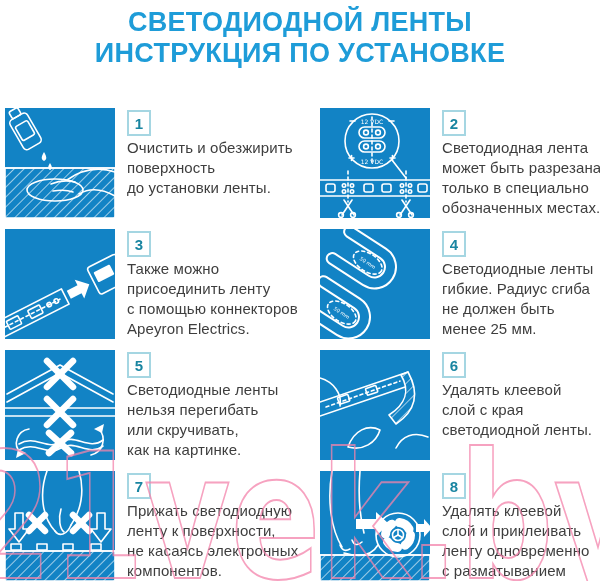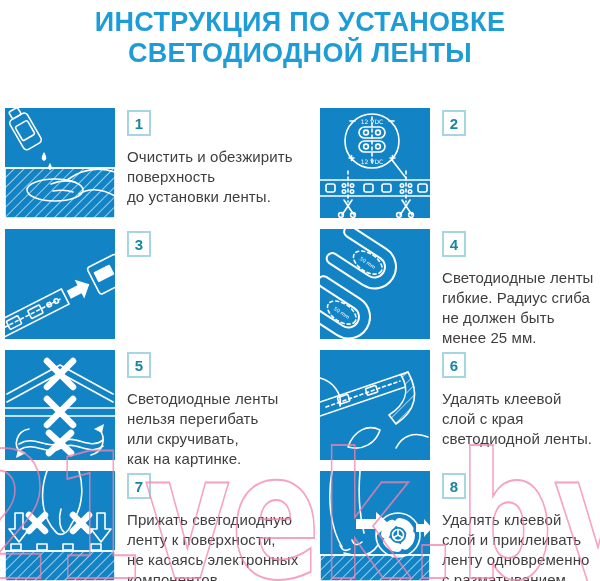--- a/index.html
+++ b/index.html
@@ -17,21 +17,21 @@
   }
   .step{display:flex;align-items:flex-start}
   .illus{width:110px;height:110px;background:#1283c5;flex:0 0 110px;display:block}
   .step-body{margin-left:12px}
   .badge{
     width:20px;height:22px;border:2px solid #a5d6e2;background:#fff;
     display:flex;align-items:center;justify-content:center;
     font-size:15px;font-weight:bold;color:#1985a1;margin-top:2px;
   }
   .step-text{
-    margin-top:11px;font-size:15px;line-height:20px;color:#3e3e3e;
+    margin-top:2px;font-size:15px;line-height:20px;color:#3e3e3e;
     white-space:pre;letter-spacing:.1px;
   }
   
   .illus line,.illus path,.illus rect,.illus circle,.illus ellipse,.illus polyline{
     fill:none;stroke:#fff;stroke-width:1.6;stroke-linecap:round;stroke-linejoin:round;
   }
   .illus polygon,.illus .solid{fill:#fff;stroke:none}
   .illus polygon.outline{fill:none;stroke:#fff;stroke-width:1.6;stroke-linejoin:round}
   .illus .hatchfill{fill:url(#hatch)}
   .illus .dash{stroke-dasharray:3 3}
@@ -52,22 +52,22 @@
 <svg width="0" height="0" style="position:absolute" aria-hidden="true">
   <defs>
     <pattern id="hatch" width="7" height="7" patternUnits="userSpaceOnUse" patternTransform="rotate(45)">
       <rect width="7" height="7" fill="#1283c5"></rect>
       <line x1="0" y1="0" x2="0" y2="7" stroke="#ffffff" stroke-width="1.2"></line>
     </pattern>
   </defs>
 </svg>
 
 <div class="title">
+  <div>СВЕТОДИОДНОЙ ЛЕНТЫ</div>
   <div>ИНСТРУКЦИЯ ПО УСТАНОВКЕ</div>
-  <div>СВЕТОДИОДНОЙ ЛЕНТЫ</div>
 </div>
 
 <div class="steps">
 
   <div class="step">
     <svg class="illus" viewBox="0 0 110 110">
       <rect x="0" y="60" width="110" height="50" class="hatchfill" stroke="none"></rect>
       <line x1="0" y1="60" x2="110" y2="60"></line>
       <g transform="rotate(-30 22 26)">
         <rect x="12" y="6" width="20" height="34" rx="4"></rect>
@@ -139,20 +139,24 @@
         <rect x="39" y="19" width="26" height="11" rx="5.5"></rect>
         <circle cx="46" cy="24.5" r="2.4"></circle>
           <circle cx="58" cy="24.5" r="2.4"></circle>
         <rect x="39" y="33" width="26" height="11" rx="5.5"></rect>
         <circle cx="46" cy="38.5" r="2.4"></circle>
           <circle cx="58" cy="38.5" r="2.4"></circle>
       </g>
     </svg>
     <div class="step-body">
       <div class="badge">2</div>
+      <div class="step-text">Светодиодная лента
+может быть разрезана
+только в специально
+обозначенных местах.</div>
     </div>
   </div>
 
   <div class="step">
     <svg class="illus" viewBox="0 0 110 110">
       <g transform="rotate(-27 55 55)">
         <g>
           <rect x="-26" y="60" width="80" height="17"></rect>
           <line class="dash" x1="-20" y1="68.5" x2="48" y2="68.5"></line>
           <rect x="-10" y="64" width="13" height="9" rx="1"></rect>
@@ -164,20 +168,24 @@
         <g>
           <rect x="86" y="53" width="32" height="30" rx="3"></rect>
           <rect x="90" y="60" width="18" height="11" rx="1" class="solid"></rect>
           <line x1="118" y1="61" x2="145" y2="61"></line>
           <line x1="118" y1="70" x2="145" y2="70"></line>
         </g>
       </g>
     </svg>
     <div class="step-body">
       <div class="badge">3</div>
+      <div class="step-text">Также можно
+присоединить ленту
+с помощью коннекторов
+Apeyron Electrics.</div>
     </div>
   </div>
 
   <div class="step">
     <svg class="illus" viewBox="0 0 110 110">
       <g transform="translate(34,-4) rotate(33)">
         <path class="bandA" d="M0,8 H40 A16,16 0 0 1 40,40 H0"></path>
         <path class="bandB" d="M0,8 H40 A16,16 0 0 1 40,40 H0"></path>
         <ellipse class="dash" cx="32" cy="24" rx="16" ry="9"></ellipse>
         <text x="32" y="26" font-size="5" text-anchor="middle">50 mm</text>

